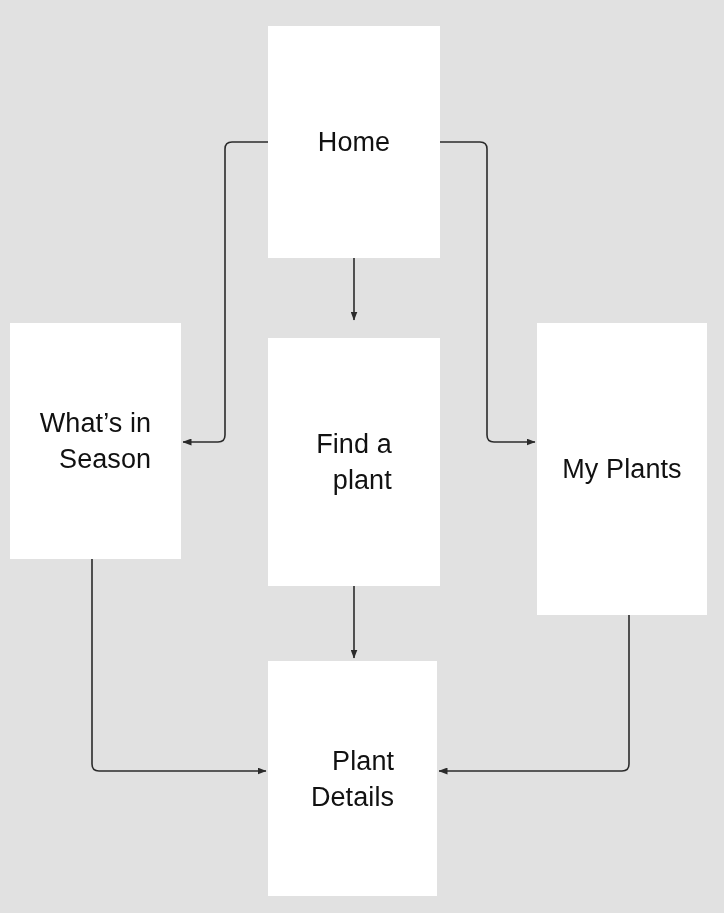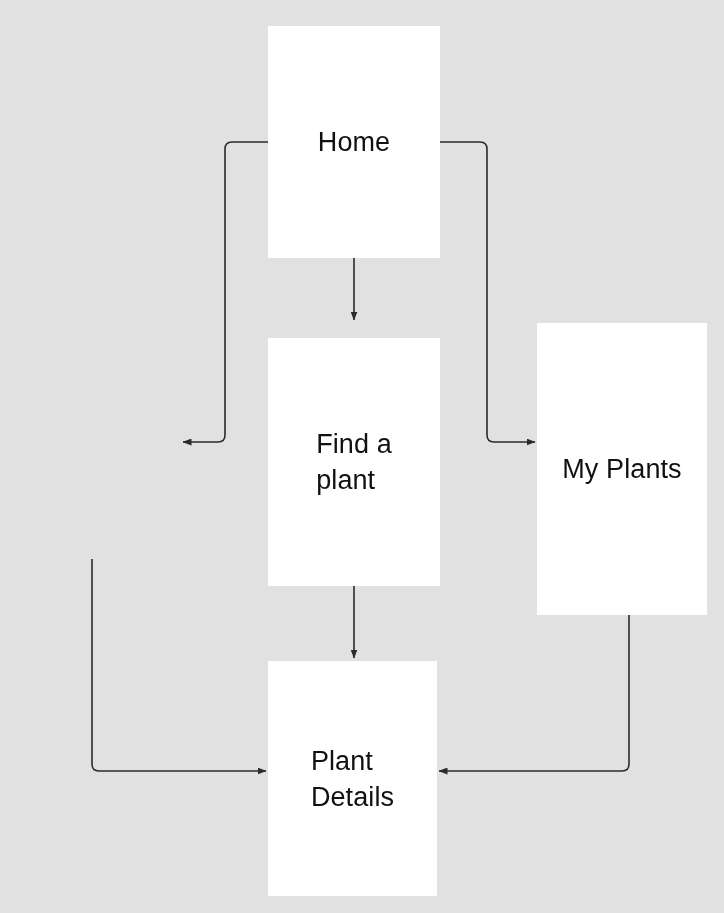--- a/index.html
+++ b/index.html
@@ -26,21 +26,21 @@
     display: flex;
     align-items: center;
     justify-content: center;
     box-sizing: border-box;
   }
   .node-label {
     font-family: "Liberation Sans", sans-serif;
     font-size: 27px;
     line-height: 36px;
     color: #111111;
-    text-align: left;
+    text-align: right;
     white-space: pre-line;
     letter-spacing: 0.1px;
   }
   #edges {
     position: absolute;
     left: 0;
     top: 0;
     width: 724px;
     height: 913px;
     pointer-events: none;
@@ -73,20 +73,24 @@
 
     <path class="edge-path" d="M 92 559 L 92 764 Q 92 771 99 771 L 266 771" marker-end="url(#arrowhead)"></path>
 
     <path class="edge-path" d="M 629 559 L 629 764 Q 629 771 622 771 L 439 771" marker-end="url(#arrowhead)"></path>
   </svg>
 
   <div class="node" style="left:268px; top:26px; width:172px; height:232px;">
     <span class="node-label">Home</span>
   </div>
 
+  <div class="node" style="left:10px; top:323px; width:171px; height:236px;">
+    <span class="node-label">What’s in
+Season</span>
+  </div>
 
   <div class="node" style="left:268px; top:338px; width:172px; height:248px;">
     <span class="node-label">Find a
 plant</span>
   </div>
 
   <div class="node" style="left:537px; top:323px; width:170px; height:292px;">
     <span class="node-label">My Plants</span>
   </div>
 

